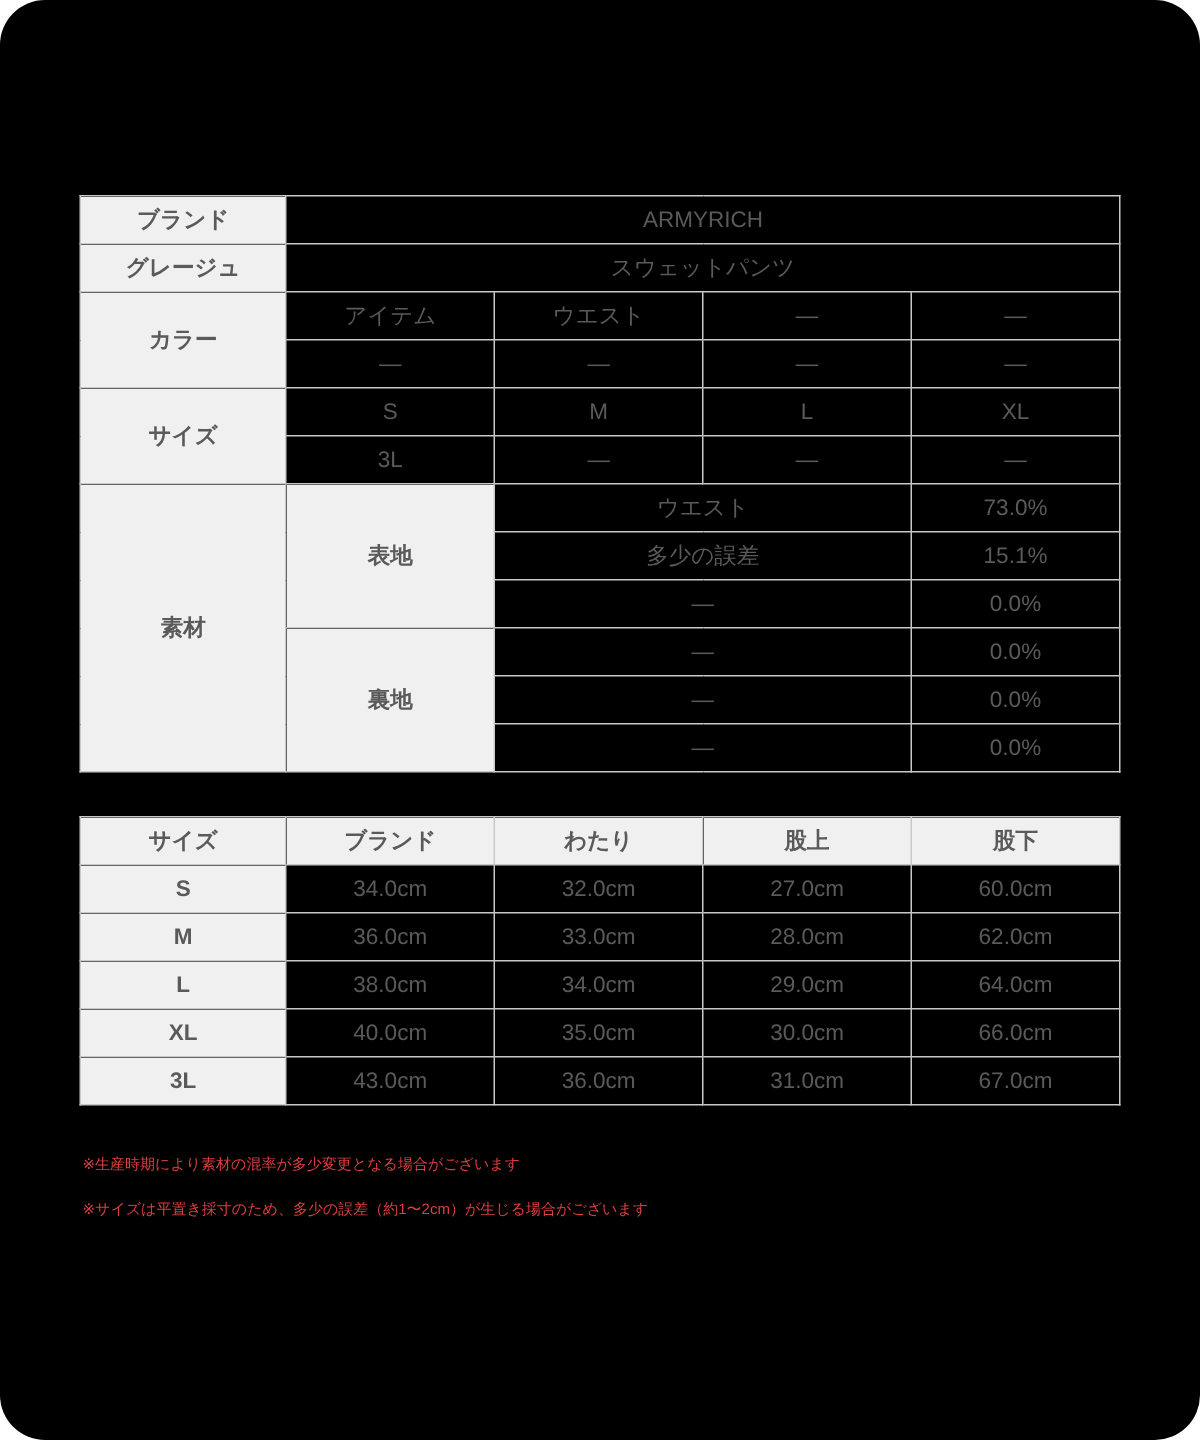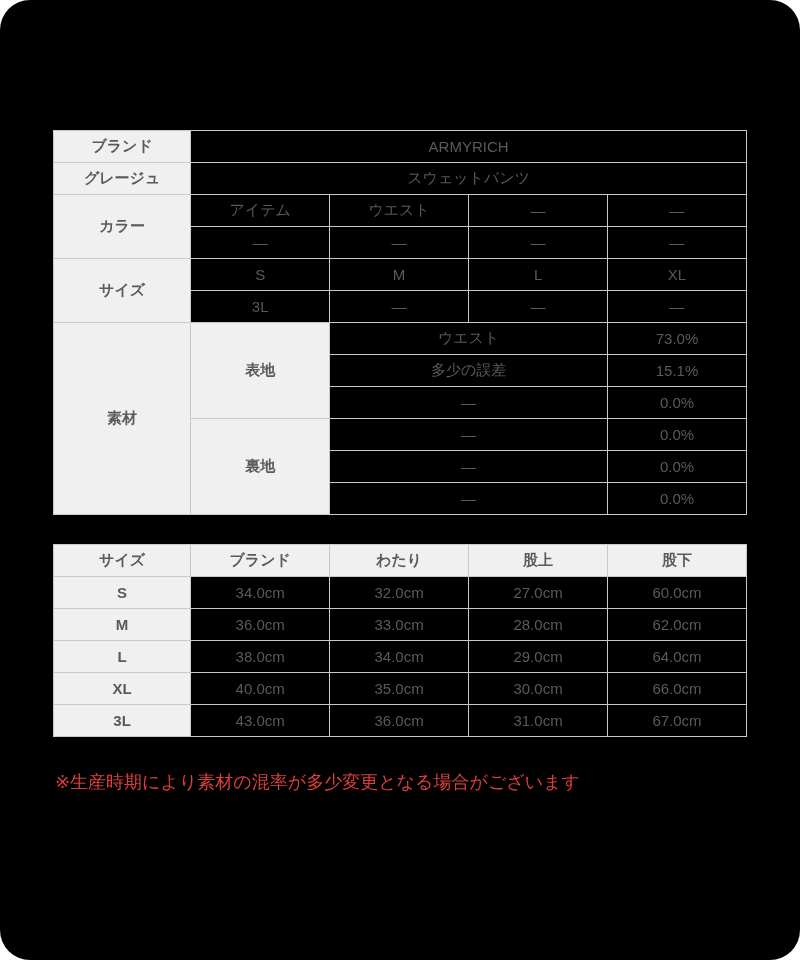--- a/index.html
+++ b/index.html
@@ -44,21 +44,21 @@
   th {
     background: #f0f0f0;
     font-weight: bold;
   }
   .size-chart-wrap { margin-top: 29px; }
   .notes {
     margin-top: 32px;
   }
   .note {
     margin: 0 0 15px 2px;
-    font-size: 18px;
+    font-size: 10px;
     line-height: 1.5;
     color: #dd3f3f;
     font-weight: normal;
   }
 </style>
 </head>
 <body>
 
 <div class="page">
   <div class="content">
@@ -187,16 +187,17 @@
             <td>36.0cm</td>
             <td>31.0cm</td>
             <td>67.0cm</td>
           </tr>
         </tbody>
       </table>
     </div>
 
     <div class="notes">
       <p class="note">※生産時期により素材の混率が多少変更となる場合がございます</p>
+      <p class="note">※サイズは平置き採寸のため、多少の誤差（約1〜2cm）が生じる場合がございます</p>
     </div>
 
   </div>
 </div>
 
 </body></html>

